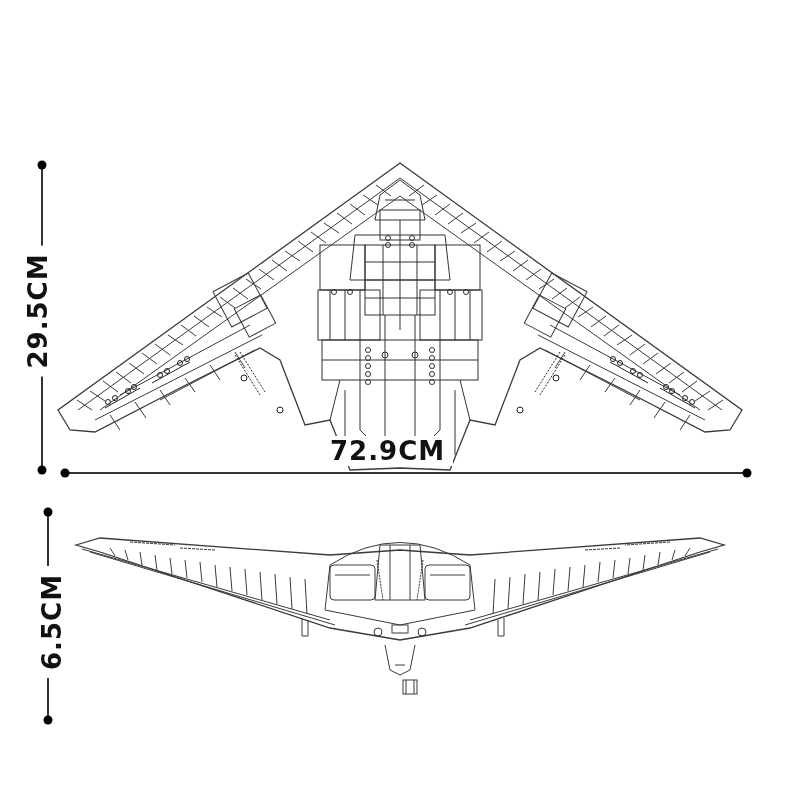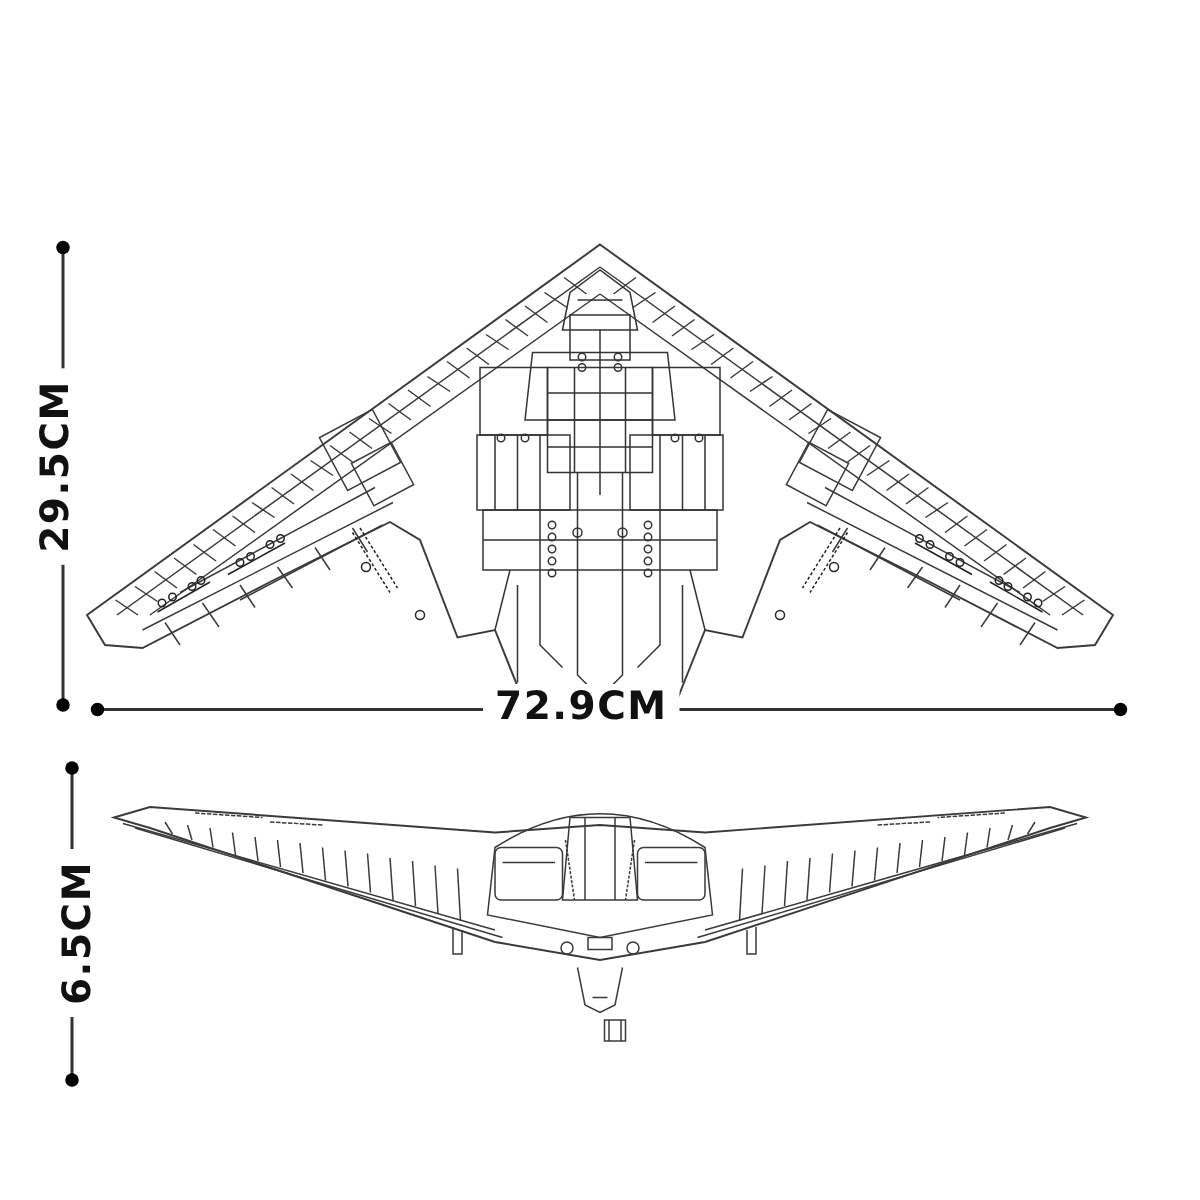--- a/index.html
+++ b/index.html
@@ -1,20 +1,20 @@
 <!DOCTYPE html>
 <html><head>
 <meta charset="utf-8">
 <style>
   html, body { margin:0; padding:0; background:#ffffff; }
   body { width:800px; height:800px; position:relative; overflow:hidden; font-family:"DejaVu Sans", sans-serif; }
   .canvas { position:absolute; left:0; top:0; width:800px; height:800px; }
   .dim-label { position:absolute; font-family:"DejaVu Sans", sans-serif; font-weight:bold; color:#111; font-size:26px; letter-spacing:1px; background:#fff; white-space:nowrap; }
   .vert { transform-origin:center center; transform:rotate(-90deg); }
-  #lbl-h { left:322px; top:456px; padding:0 8px; }
+  #lbl-h { left:322px; top:436px; padding:0 8px; }
   #lbl-v1 { left:-28px; top:296px; padding:0 8px; }
   #lbl-v2 { left:-4px; top:607px; padding:0 8px; }
 </style>
 </head>
 <body>
 
 <div class="canvas">
 <svg width="800" height="800" viewBox="0 0 800 800" xmlns="http://www.w3.org/2000/svg">
 
   <g stroke="#333" stroke-width="2" fill="#000">

